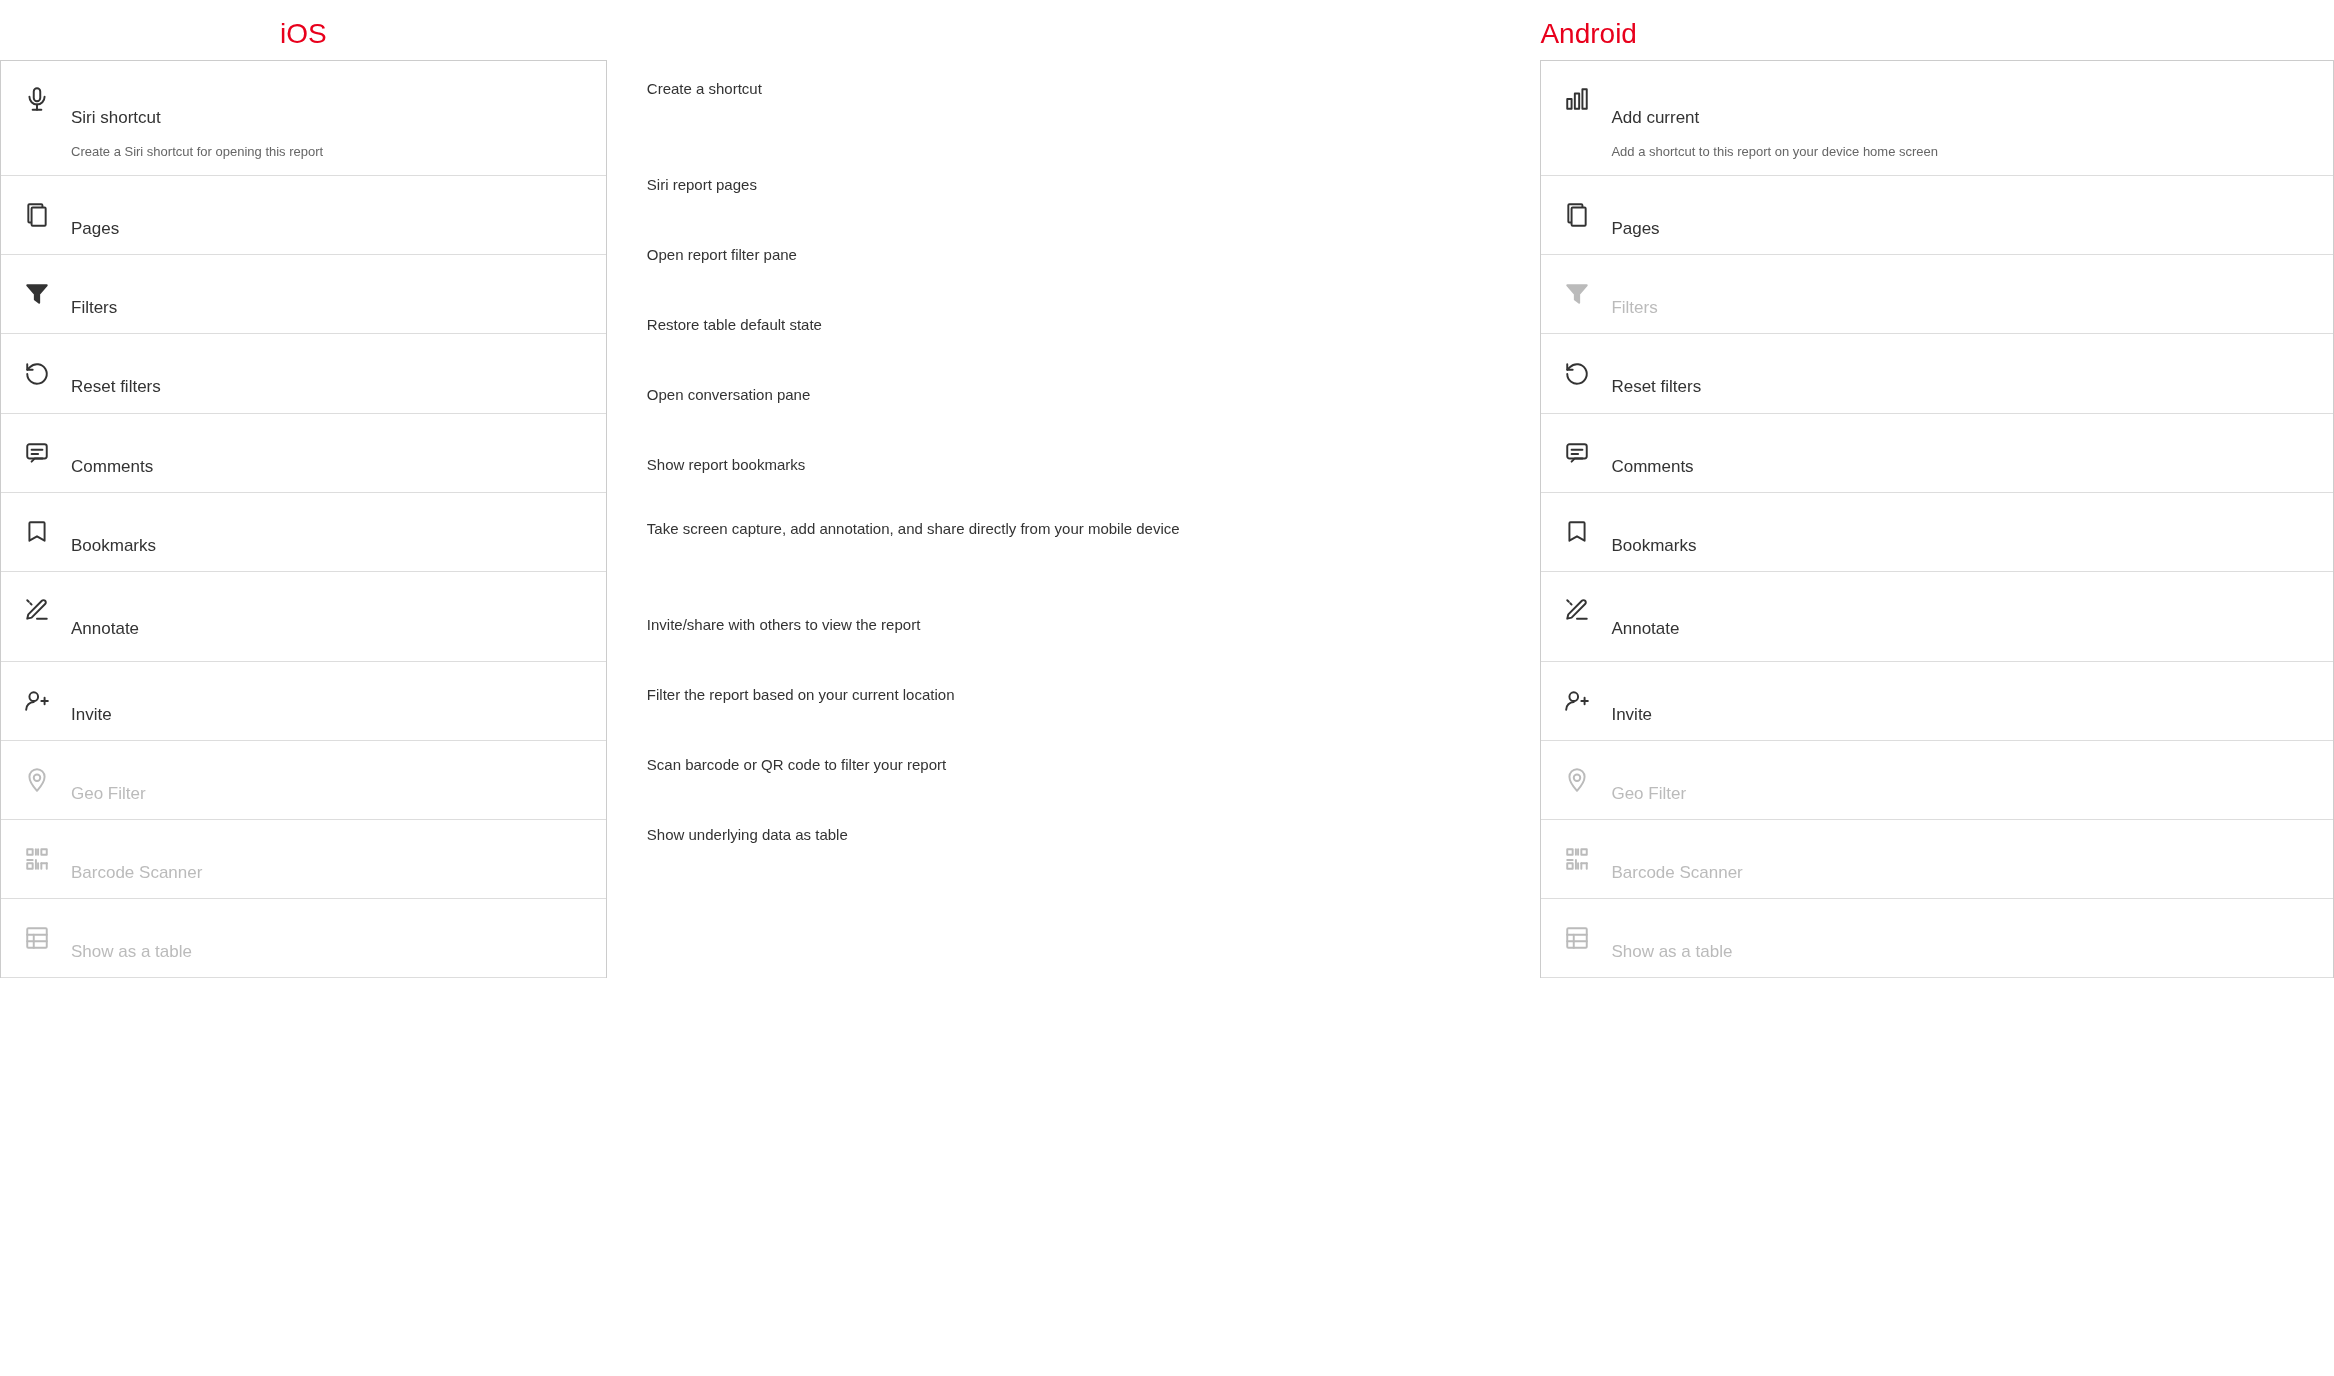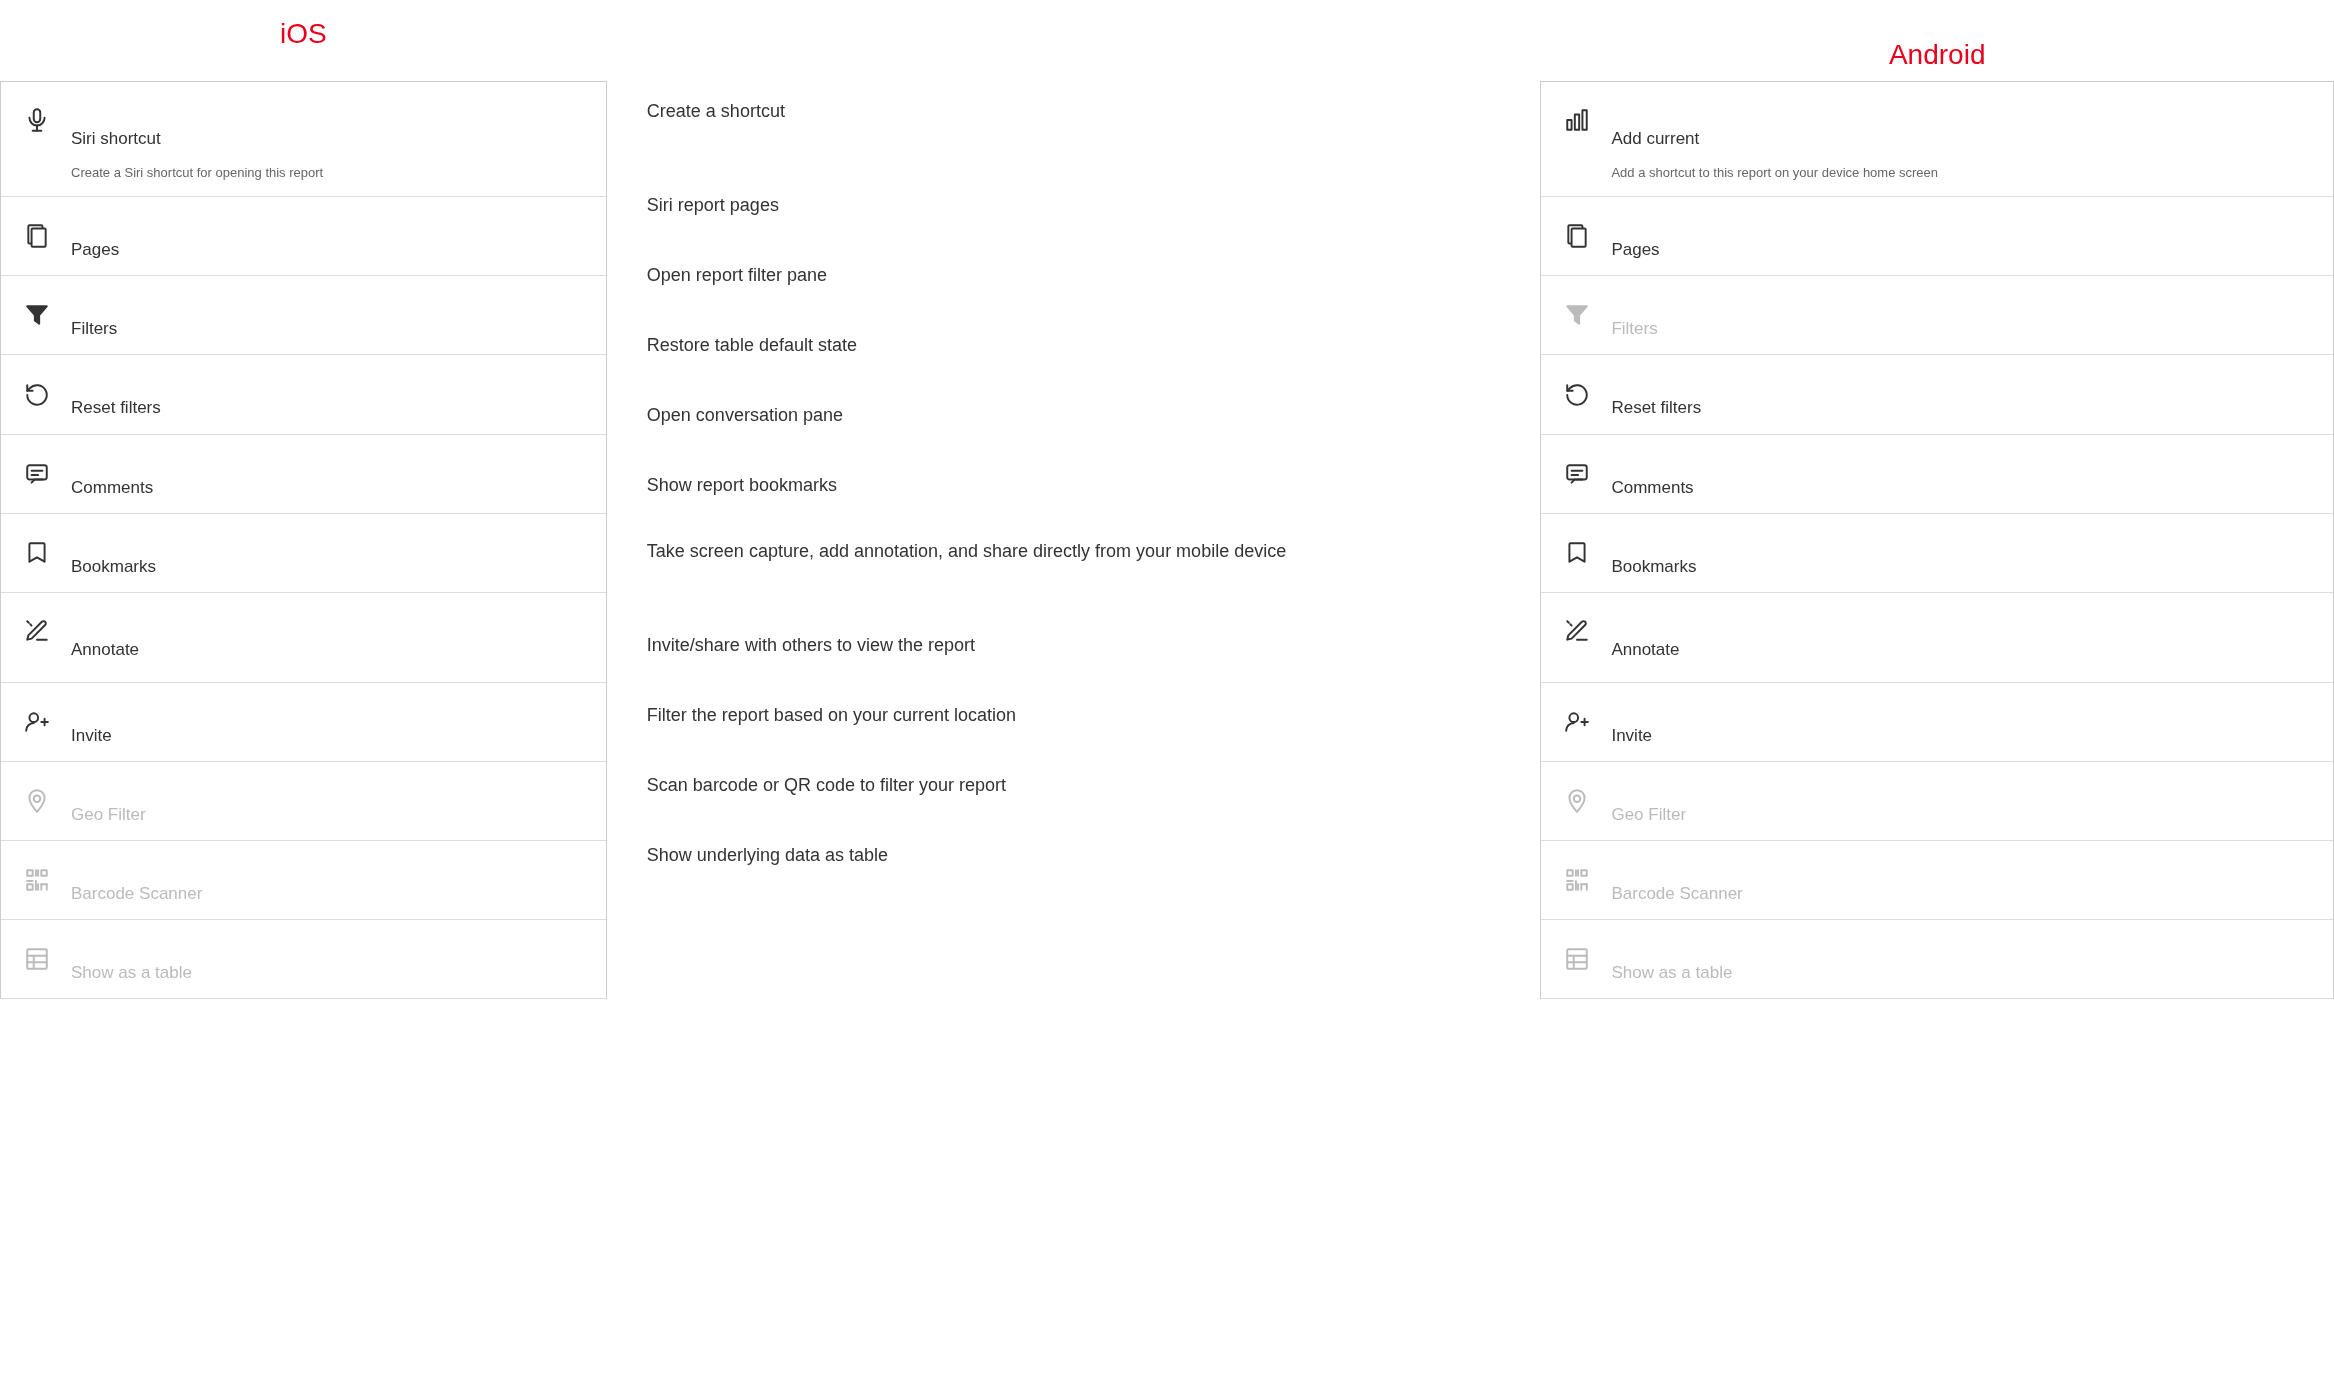--- a/index.html
+++ b/index.html
@@ -20,23 +20,21 @@
     .ios-header {
       width: 26%;
       text-align: center;
       padding: 18px 0 10px 0;
     }
     .middle-header {
       width: 40%;
     }
     .android-header {
       width: 34%;
-      text-align: center;
       padding: 18px 0 10px 0;
-      margin-top: 21px;
     }
     .platform-title {
       color: #e8001c;
       font-size: 28px;
       font-weight: 400;
     }
     .content-area {
       display: flex;
       width: 100%;
     }
@@ -109,21 +107,21 @@
       min-height: 70px;
       padding: 8px 0;
       border-bottom: 1px solid transparent;
     }
     .middle-row.tall {
       min-height: 90px;
       align-items: flex-start;
       padding-top: 18px;
     }
     .middle-text {
-      font-size: 18px;
+      font-size: 15px;
       color: #333;
       line-height: 1.4;
     }
     
     svg {
       width: 26px;
       height: 26px;
       fill: none;
       stroke: currentColor;
       stroke-width: 1.8;

